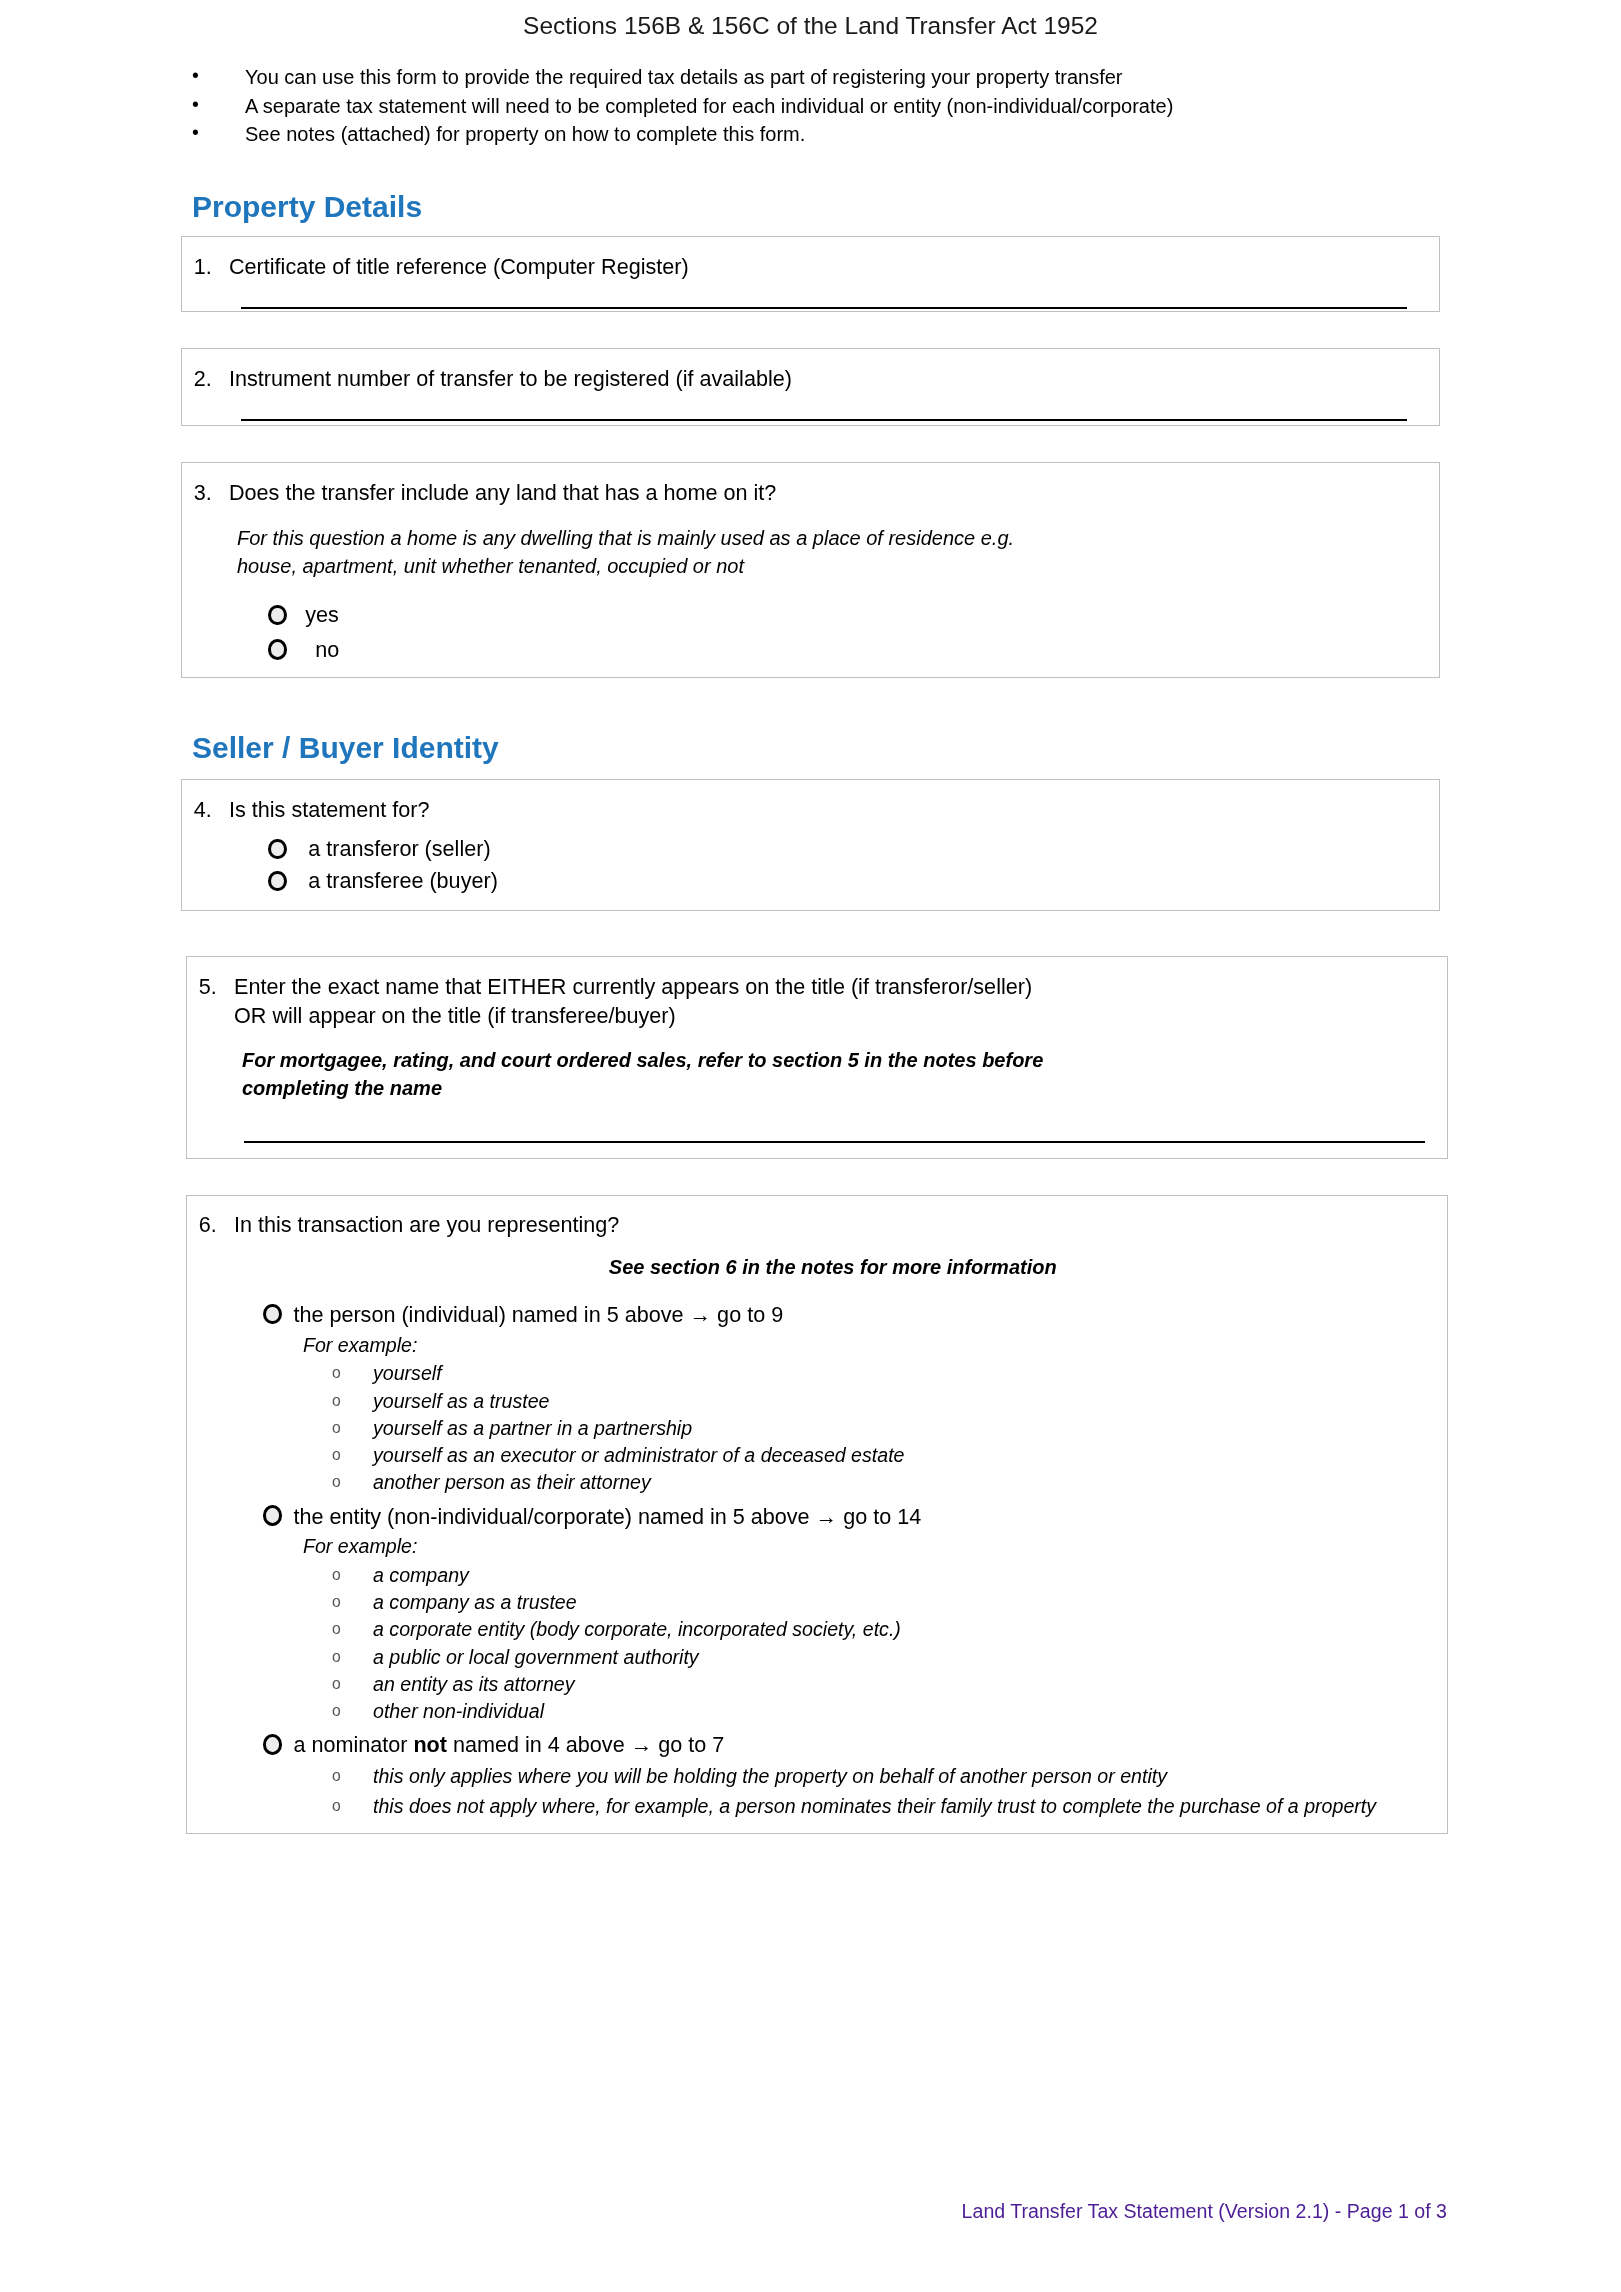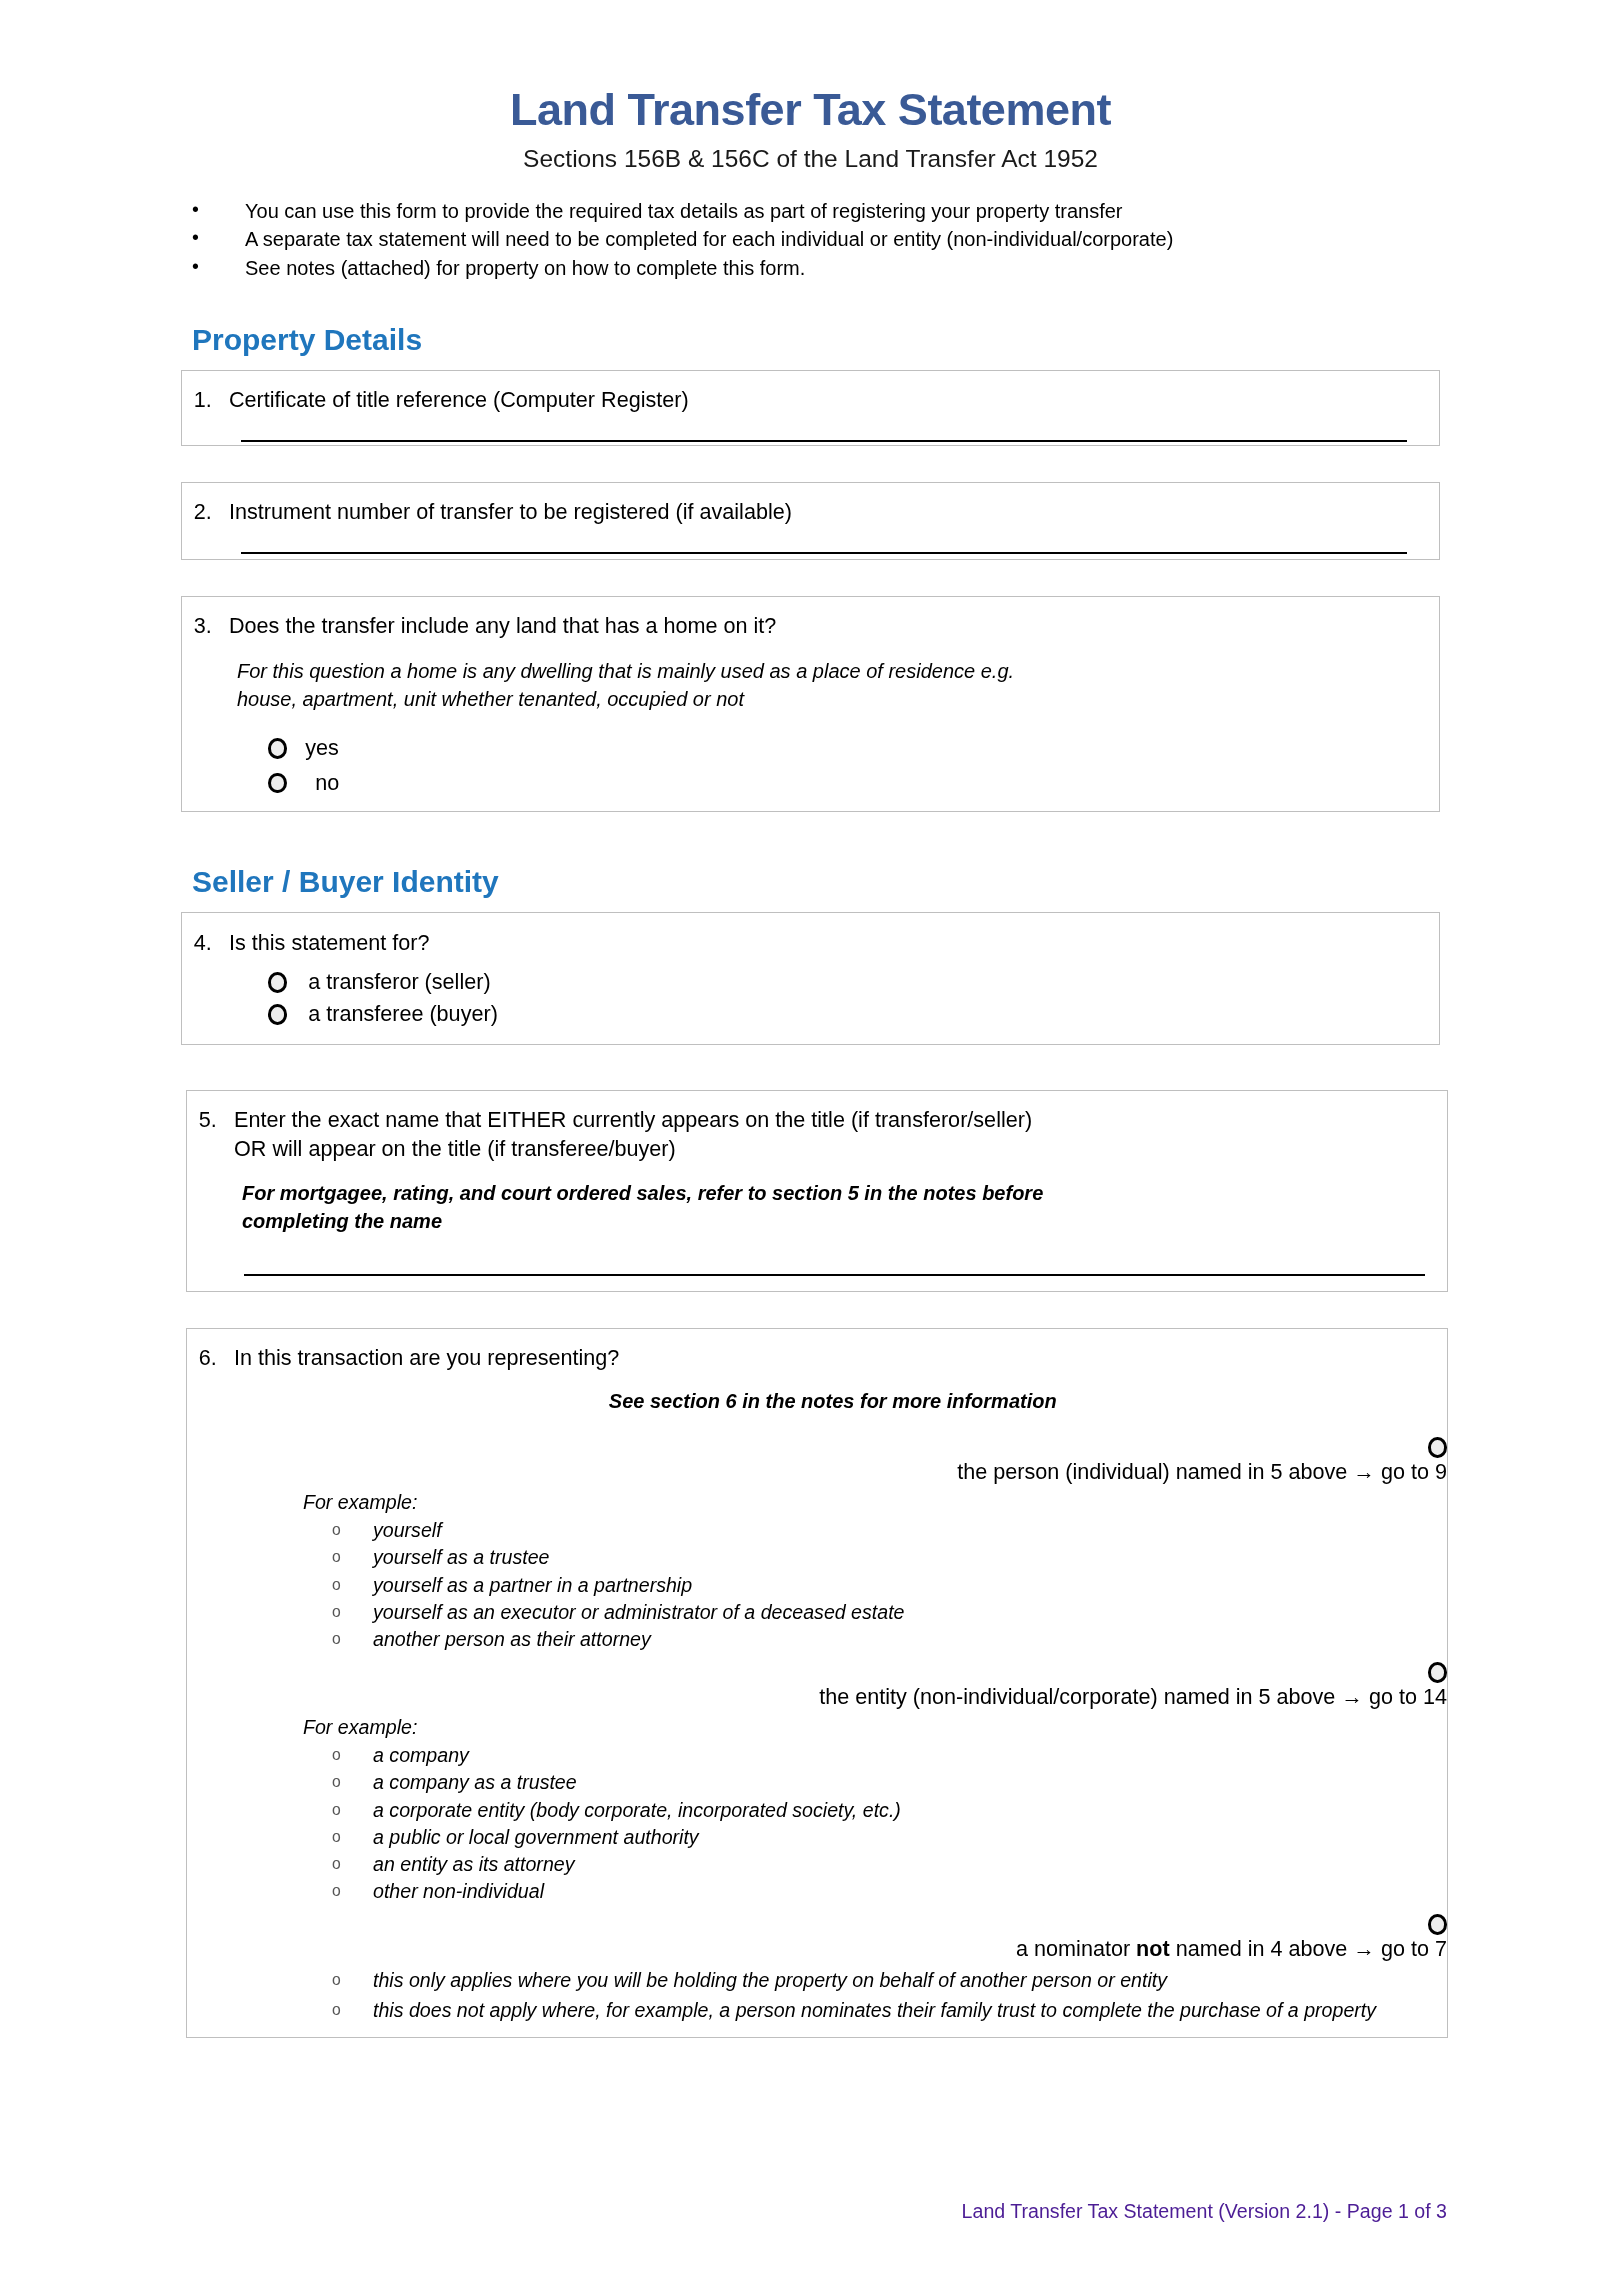--- a/index.html
+++ b/index.html
@@ -145,22 +145,21 @@
     align-items: flex-start;
   }
   .opt-label {
     font-size: 21.6px;
     line-height: 1.25;
   }
 
   
   .opt6 {
     display: flex;
-    align-items: flex-end;
-    flex-direction: column;
+    align-items: flex-start;
   }
   .opt6 .opt-label {
     font-size: 21.6px;
     line-height: 1.3;
   }
   .forex {
     font-style: italic;
     font-size: 19.6px;
     line-height: 1.35;
   }
@@ -197,21 +196,20 @@
     padding-right: 174px;
     color: #4c1d95;
     font-size: 19.6px;
   }
 </style>
 </head>
 <body>
 
 <div class="page">
 
-  <h1 class="doc-title">Land Transfer Tax Statement</h1>
   <div class="doc-subtitle">Sections 156B &amp; 156C of the Land Transfer Act 1952</div>
 
   <ul class="intro">
     <li>
       <span class="bullet">•</span>
       <span>You can use this form to provide the required tax details as part of registering your property transfer</span>
     </li>
     <li>
       <span class="bullet">•</span>
       <span>A separate tax statement will need to be completed for each individual or entity (non-individual/corporate)</span>

